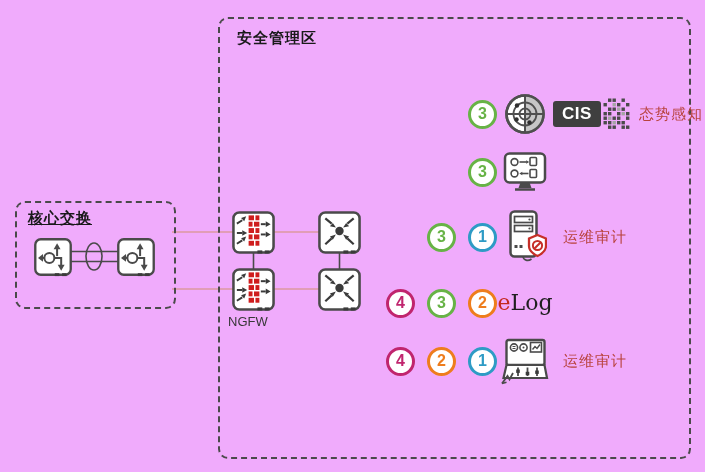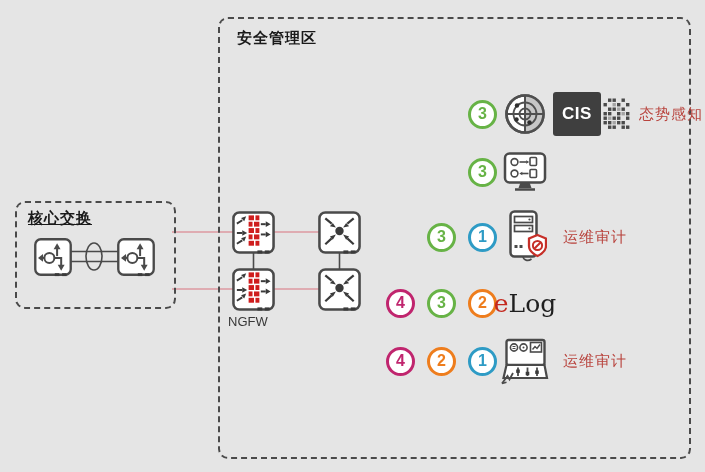--- a/index.html
+++ b/index.html
@@ -1,35 +1,35 @@
 <!DOCTYPE html>
 <html style="--label-red: #b8423c; --elog-red: #c4281e;"><head>
 <meta charset="utf-8">
 <style>
   html,body{margin:0;padding:0;background:#fff;}
-  .canvas{position:relative;width:705px;height:472px;background:#e5e5e5;overflow:hidden;
+  .canvas{position:relative;width:705px;height:472px;background:#f0abfc;overflow:hidden;
           font-family:"Liberation Sans",sans-serif;}
   .zone{position:absolute;border:2px dashed #4a4a4a;border-radius:10px;background:transparent;}
   .zone-title{position:absolute;font-size:15px;font-weight:700;color:#1a1a1a;letter-spacing:1px;}
   .wires{position:absolute;left:0;top:0;}
   .node{position:absolute;}
   .ngfw-label{position:absolute;font-size:13px;color:#383838;}
   .row{position:absolute;left:380px;width:312px;display:flex;align-items:center;}
   .badges{width:117px;display:flex;justify-content:flex-end;gap:12px;flex-shrink:0;}
   .badge{width:29px;height:29px;box-sizing:border-box;border:3px solid #888;border-radius:50%;
          display:flex;align-items:center;justify-content:center;
          font-size:16px;font-weight:700;background:#fff;}
   .icon-slot{width:56px;display:flex;justify-content:center;align-items:center;flex-shrink:0;}
   .row-label{margin-left:10px;font-size:15px;letter-spacing:1px;color:var(--label-red,#b8423c);white-space:nowrap;text-align:right;}
   .row-label.after-logo{margin-left:6px;}
-  .cis-box{width:48px;height:44px;background:#3f3f3f;border-radius:3px;color:#fff;
+  .cis-box{width:48px;height:26px;background:#3f3f3f;border-radius:3px;color:#fff;
            font-size:17px;font-weight:700;letter-spacing:.5px;
            display:flex;align-items:center;justify-content:center;flex-shrink:0;}
   .dots{margin-left:2px;flex-shrink:0;}
-  .elog{font-family:"DejaVu Serif",serif;font-size:25px;line-height:1;white-space:nowrap;}
+  .elog{font-family:"DejaVu Serif",serif;font-size:22px;line-height:1;white-space:nowrap;}
   .elog-e{color:var(--elog-red,#c4281e);}
   .elog-rest{color:#1f1f1f;}
 </style>
 </head>
 <body>
 
 <div class="canvas">
 
   <svg class="wires" width="705" height="472">
     <line x1="71" y1="251.5" x2="118" y2="251.5" stroke="#4a4a4a" stroke-width="1.6"></line>

